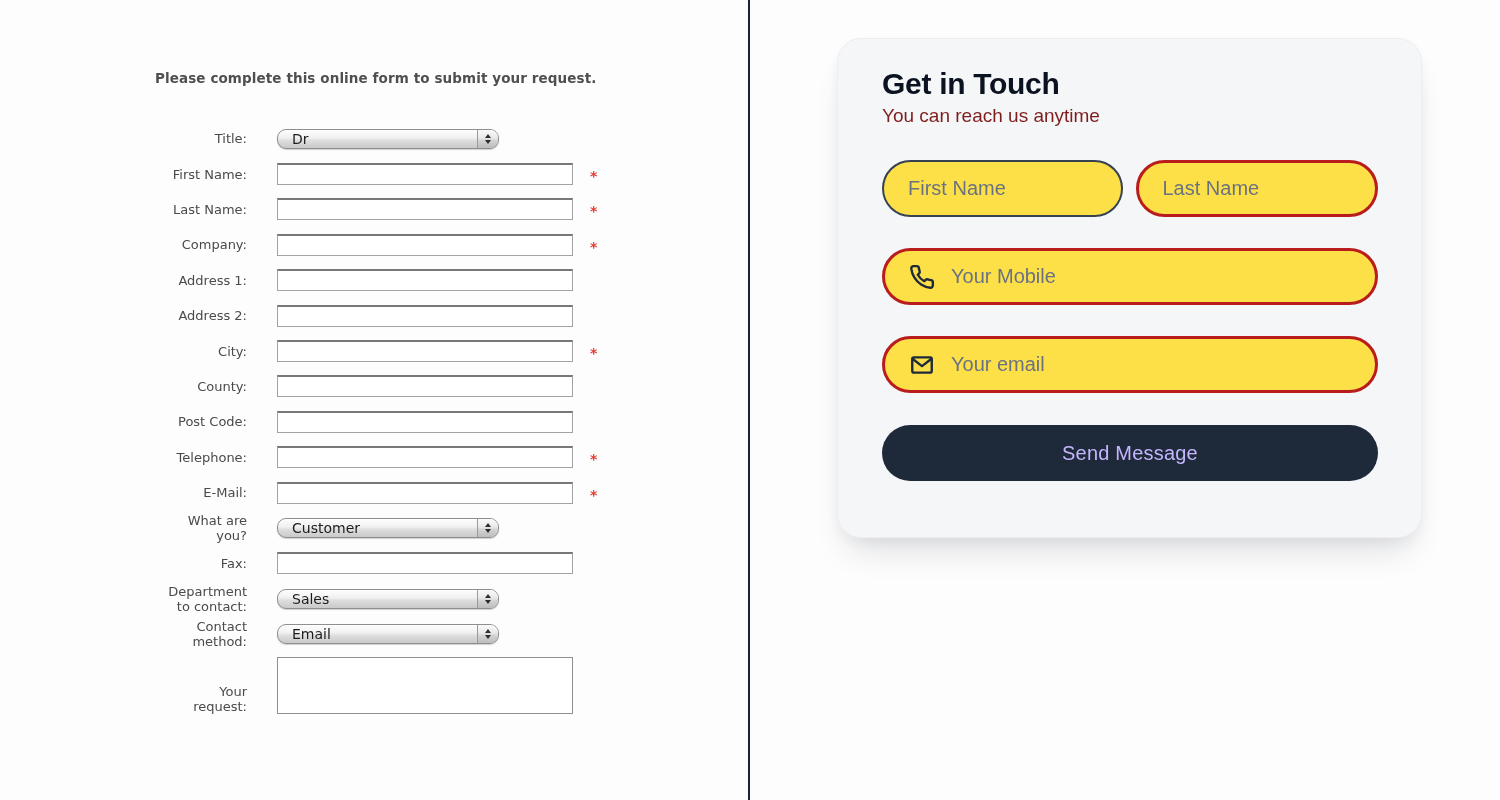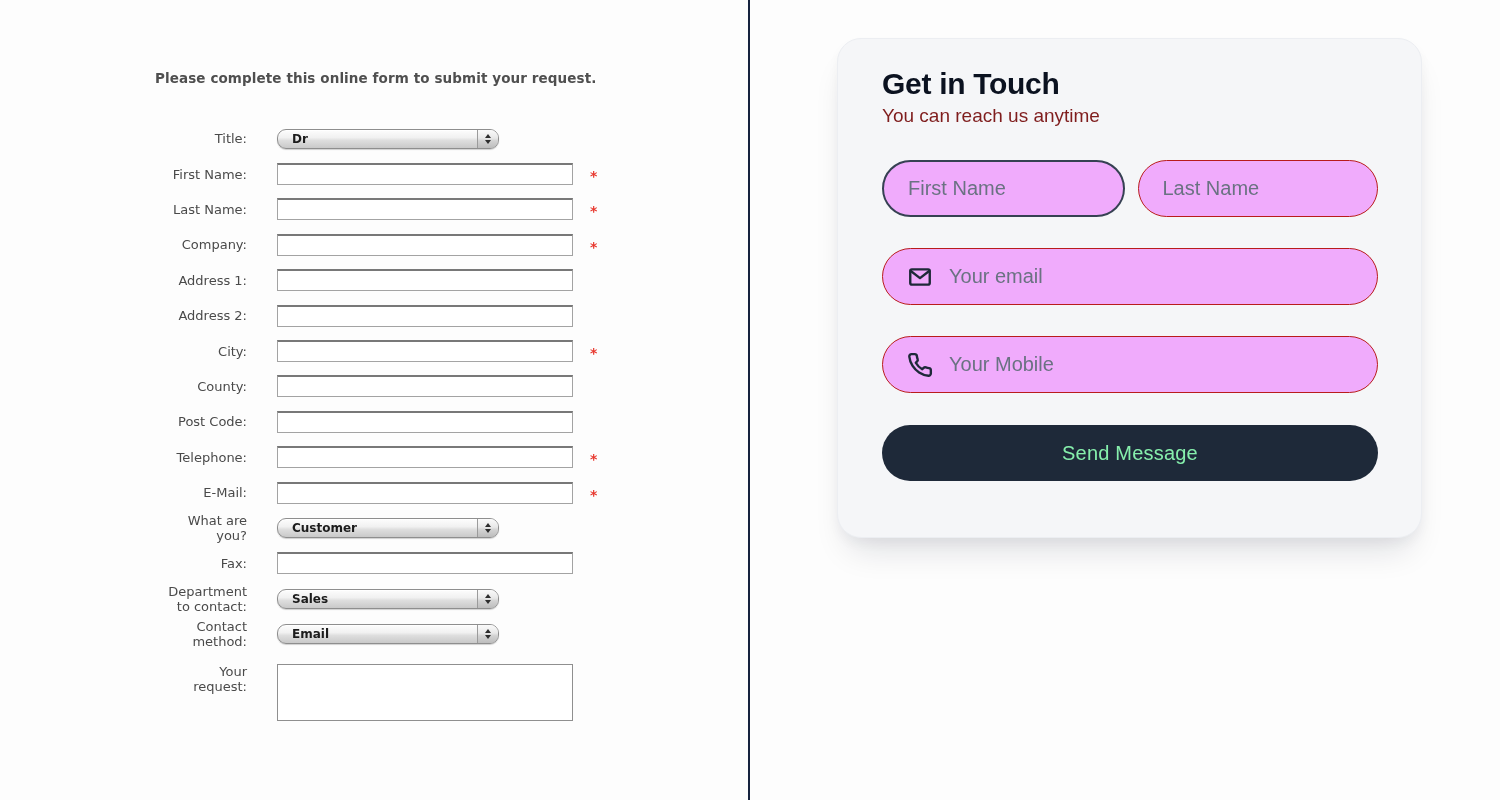--- a/index.html
+++ b/index.html
@@ -22,21 +22,21 @@
     font-family:"DejaVu Sans", sans-serif; color:#4a4a4a;
   }
   .intro {
     position:absolute; left:155px; top:70px;
     font-size:13.5px; font-weight:600; color:#4f4f4f; letter-spacing:0.1px;
   }
   .rows {
     position:absolute; left:155px; top:121px; width:480px;
   }
   .lrow { display:flex; align-items:center; height:35.4px; }
-  .lrow.tall { height:62px; align-items:flex-start; padding-top:2px;margin-top:10px; }
+  .lrow.tall { height:62px; align-items:flex-end; padding-top:2px; }
   .llabel {
     width:92px; flex-shrink:0; text-align:right;
     font-size:13px; line-height:15px; color:#4a4a4a;
     white-space:pre-line;
   }
   .lfield { margin-left:30px; display:flex; align-items:center; }
   .text-box {
     width:296px; height:22px; background:#ffffff;
     border:1px solid #a3a3a3; border-top:2px solid #787878;
     font-family:"DejaVu Sans", sans-serif; font-size:12px; color:#222;
@@ -48,21 +48,21 @@
     font-family:"DejaVu Sans", sans-serif; font-size:12px; color:#222;
     padding:2px 4px;
   }
   .mac-select {
     width:222px; height:20px; border:1px solid #8e8e8e; border-radius:9px;
     background:linear-gradient(180deg,#fdfdfd 0%,#f1f1f1 42%,#dedede 58%,#c9c9c9 100%);
     box-shadow:0 1px 1px rgba(0,0,0,0.18), inset 0 1px 0 #ffffff;
     display:flex; align-items:center; cursor:default; position:relative;
   }
   .mac-select .sel-text {
-    flex:1; padding-left:14px; font-size:12px; font-weight:700; color:#1c1c1c;
+    flex:1; padding-left:14px; font-size:14px; font-weight:400; color:#1c1c1c;
     line-height:18px;
   }
   .mac-select .stepper {
     width:21px; height:100%; border-left:1px solid #9b9b9b;
     border-radius:0 8px 8px 0;
     background:linear-gradient(180deg,#fafafa 0%,#e8e8e8 45%,#d2d2d2 60%,#bdbdbd 100%);
     display:flex; flex-direction:column; align-items:center; justify-content:center;
   }
   .tri-up { width:0; height:0; border-left:3.5px solid transparent; border-right:3.5px solid transparent; border-bottom:4.5px solid #2c2c2c; margin-bottom:2px; }
   .tri-down { width:0; height:0; border-left:3.5px solid transparent; border-right:3.5px solid transparent; border-top:4.5px solid #2c2c2c; }
@@ -80,31 +80,31 @@
   }
   .card h1 {
     font-size:30px; font-weight:700; color:#0b1220; letter-spacing:-0.3px;
     line-height:38px;
   }
   .card .subtitle {
     margin-top:1px; font-size:19px; color:#7f1d1d; line-height:24px;
   }
   .name-row { margin-top:32px; display:flex; gap:13px; }
   .pill {
-    height:57px; border-radius:29px; background:#f0abfc;
+    height:57px; border-radius:29px; background:#fde047;
     display:flex; align-items:center; position:relative;
   }
   .pill input {
     width:100%; height:100%; background:transparent; border:none; outline:none;
     border-radius:29px; font-family:"Liberation Sans", sans-serif;
     font-size:20px; color:#1e2939; padding-left:24px;
   }
   .pill input::placeholder, .msg-box textarea::placeholder { color:#6a7282; opacity:1; }
   .pill.focused { border:2px solid #364153; }
-  .pill.normal { border:1px solid #b91c1c; }
+  .pill.normal { border:3px solid #b91c1c; }
   .pill.half { flex:1; }
   .pill.full { width:100%; margin-top:31px; }
   .pill .lead-icon {
     position:absolute; left:24px; top:50%; transform:translateY(-50%);
     width:26px; height:26px; display:flex; align-items:center; justify-content:center;
     pointer-events:none;
   }
   .pill.with-icon input { padding-left:66px; }
   .msg-box {
     margin-top:27px; width:100%; height:208px;
@@ -115,21 +115,21 @@
     width:100%; height:160px; background:transparent; border:none; outline:none;
     resize:none; font-family:"Liberation Sans", sans-serif;
     font-size:20px; color:#1e2939; padding:21px 24px 0 24px; border-radius:24px;
   }
   .char-counter {
     position:absolute; right:22px; bottom:13px;
     font-size:20px; color:#404a57;
   }
   .send-btn {
     margin-top:32px; width:100%; height:56px; border:none; border-radius:28px;
-    background:#1e2939; color:#86efac; font-family:"Liberation Sans", sans-serif;
+    background:#1e2939; color:#c4b5fd; font-family:"Liberation Sans", sans-serif;
     font-size:20px; letter-spacing:0.2px; cursor:pointer; display:block;
   }
 </style>
 </head>
 <body>
 
 <div class="divider"></div>
 
 <div class="left-panel">
   <div class="intro">Please complete this online form to submit your request.</div>
@@ -289,36 +289,36 @@
   <h1>Get in Touch</h1>
   <div class="subtitle">You can reach us anytime</div>
 
   <div class="name-row">
     <div class="pill half focused">
       <input type="text" placeholder="First Name" style="">
     </div>
     <div class="pill half normal">
       <input type="text" placeholder="Last Name" style="">
     </div>
+  </div>
+
+  <div class="pill full normal with-icon">
+    <span class="lead-icon">
+      <svg width="26" height="26" viewBox="0 0 24 24" fill="none" stroke="#1e2939" stroke-width="2.2" stroke-linecap="round" stroke-linejoin="round">
+        <path d="M22 16.92v3a2 2 0 0 1-2.18 2 19.79 19.79 0 0 1-8.63-3.07 19.5 19.5 0 0 1-6-6A19.79 19.79 0 0 1 2.12 4.18 2 2 0 0 1 4.11 2h3a2 2 0 0 1 2 1.72c.12.96.36 1.9.7 2.81a2 2 0 0 1-.45 2.11L8.09 9.91a16 16 0 0 0 6 6l1.27-1.27a2 2 0 0 1 2.11-.45c.91.34 1.85.58 2.81.7A2 2 0 0 1 22 16.92z"></path>
+      </svg>
+    </span>
+    <input type="text" placeholder="Your Mobile" style="">
   </div>
 
   <div class="pill full normal with-icon">
     <span class="lead-icon">
       <svg width="26" height="26" viewBox="0 0 24 24" fill="none" stroke="#1e2939" stroke-width="2.2" stroke-linecap="round" stroke-linejoin="round">
         <rect x="3" y="5" width="18" height="14" rx="1.5"></rect>
         <path d="M3.5 6.5 L12 13 L20.5 6.5"></path>
       </svg>
     </span>
     <input type="text" placeholder="Your email" style="">
   </div>
 
-  <div class="pill full normal with-icon">
-    <span class="lead-icon">
-      <svg width="26" height="26" viewBox="0 0 24 24" fill="none" stroke="#1e2939" stroke-width="2.2" stroke-linecap="round" stroke-linejoin="round">
-        <path d="M22 16.92v3a2 2 0 0 1-2.18 2 19.79 19.79 0 0 1-8.63-3.07 19.5 19.5 0 0 1-6-6A19.79 19.79 0 0 1 2.12 4.18 2 2 0 0 1 4.11 2h3a2 2 0 0 1 2 1.72c.12.96.36 1.9.7 2.81a2 2 0 0 1-.45 2.11L8.09 9.91a16 16 0 0 0 6 6l1.27-1.27a2 2 0 0 1 2.11-.45c.91.34 1.85.58 2.81.7A2 2 0 0 1 22 16.92z"></path>
-      </svg>
-    </span>
-    <input type="text" placeholder="Your Mobile" style="">
-  </div>
-
 
   <button class="send-btn">Send Message</button>
 </div>
 
 </body></html>

